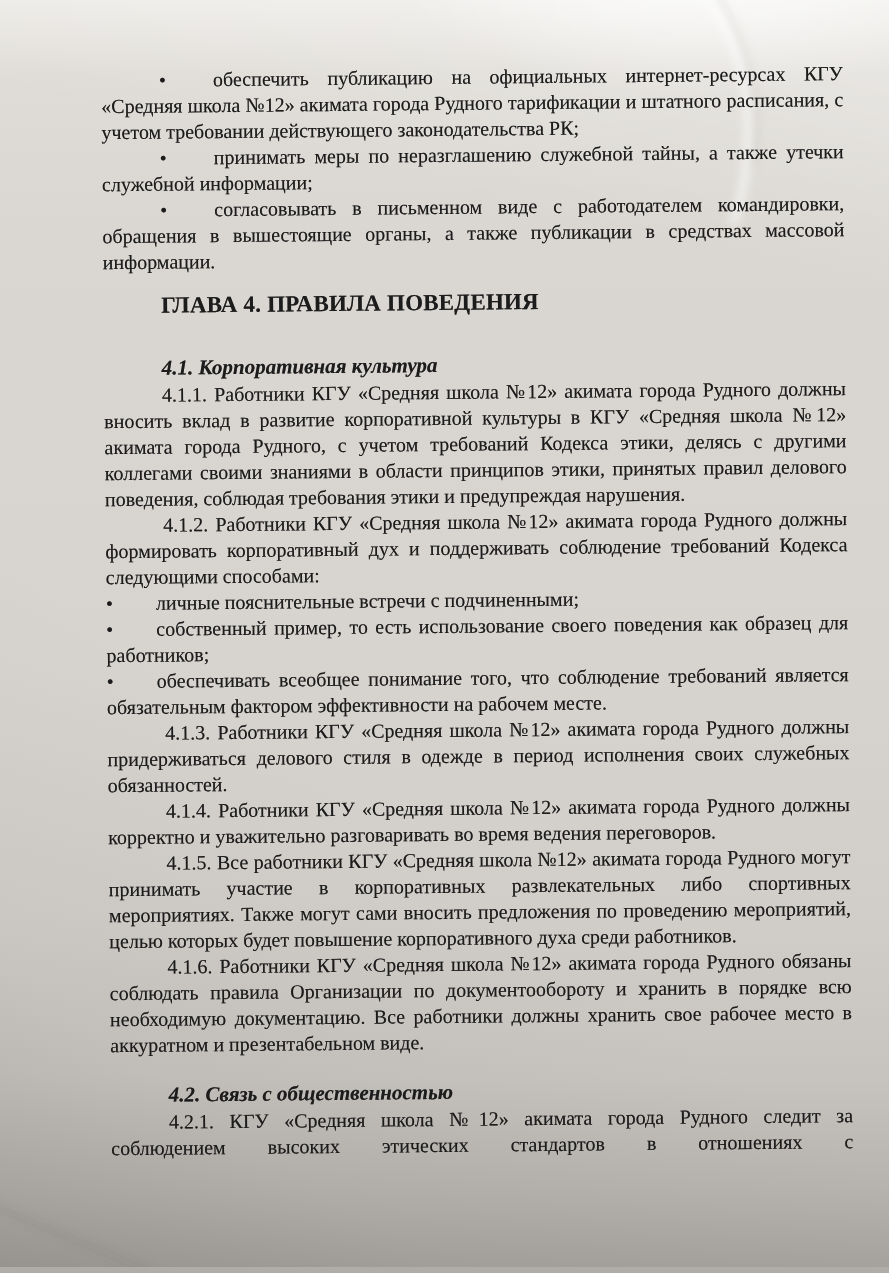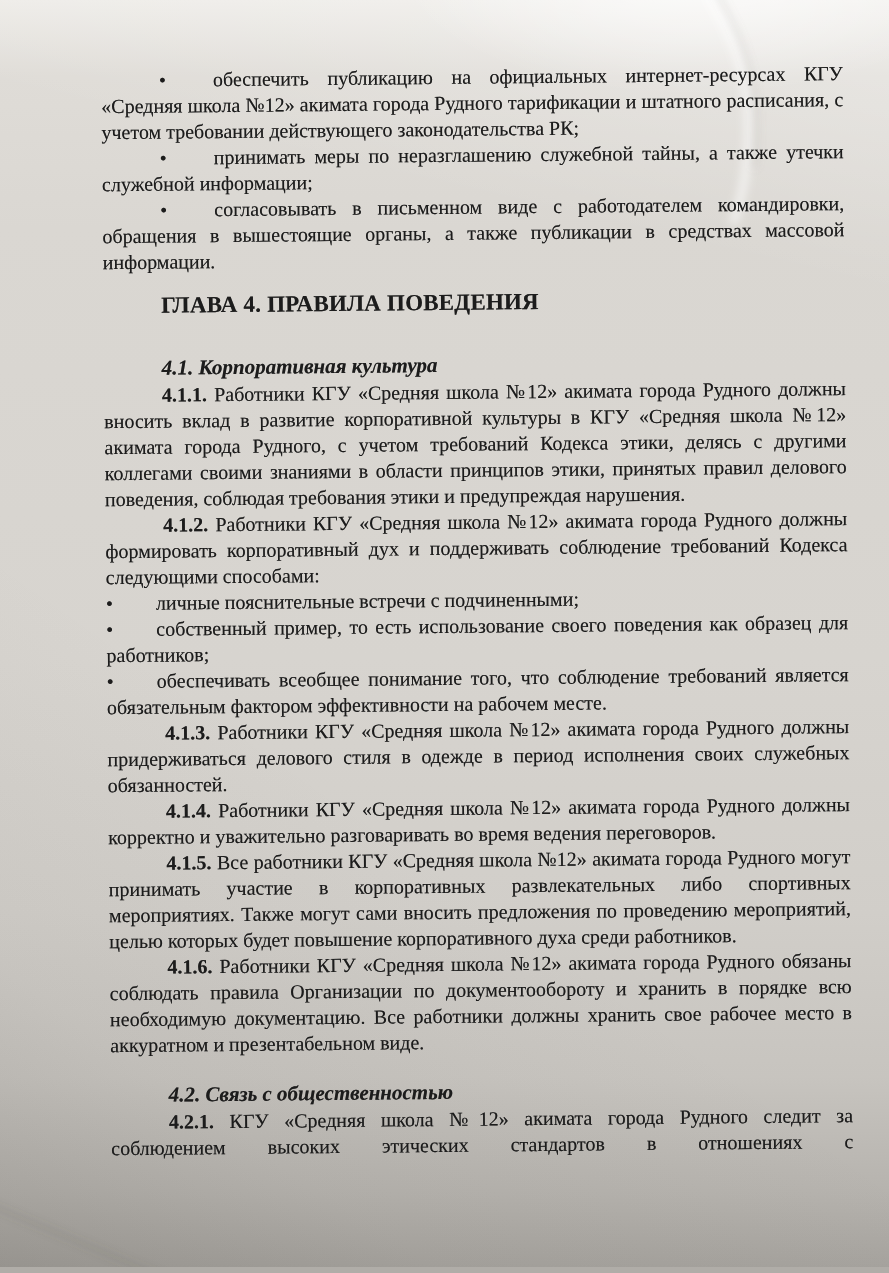--- a/index.html
+++ b/index.html
@@ -58,21 +58,21 @@
   .section-heading {
     font-size: 21px;
     font-weight: bold;
     font-style: italic;
     text-indent: 58px;
     line-height: 27px;
     text-align: left;
     margin: 0;
   }
   .section-heading.sec-42 { margin-top: 24px; }
-  .num { font-weight: bold; }
+  .num { font-weight: normal; }
   .justify-last { text-align-last: justify; }
 </style>
 </head>
 <body>
 
 <div class="page">
 
   <svg class="creases" width="889" height="1273" viewBox="0 0 889 1273">
     <defs>
       <filter id="soft" x="-50%" y="-50%" width="200%" height="200%">

